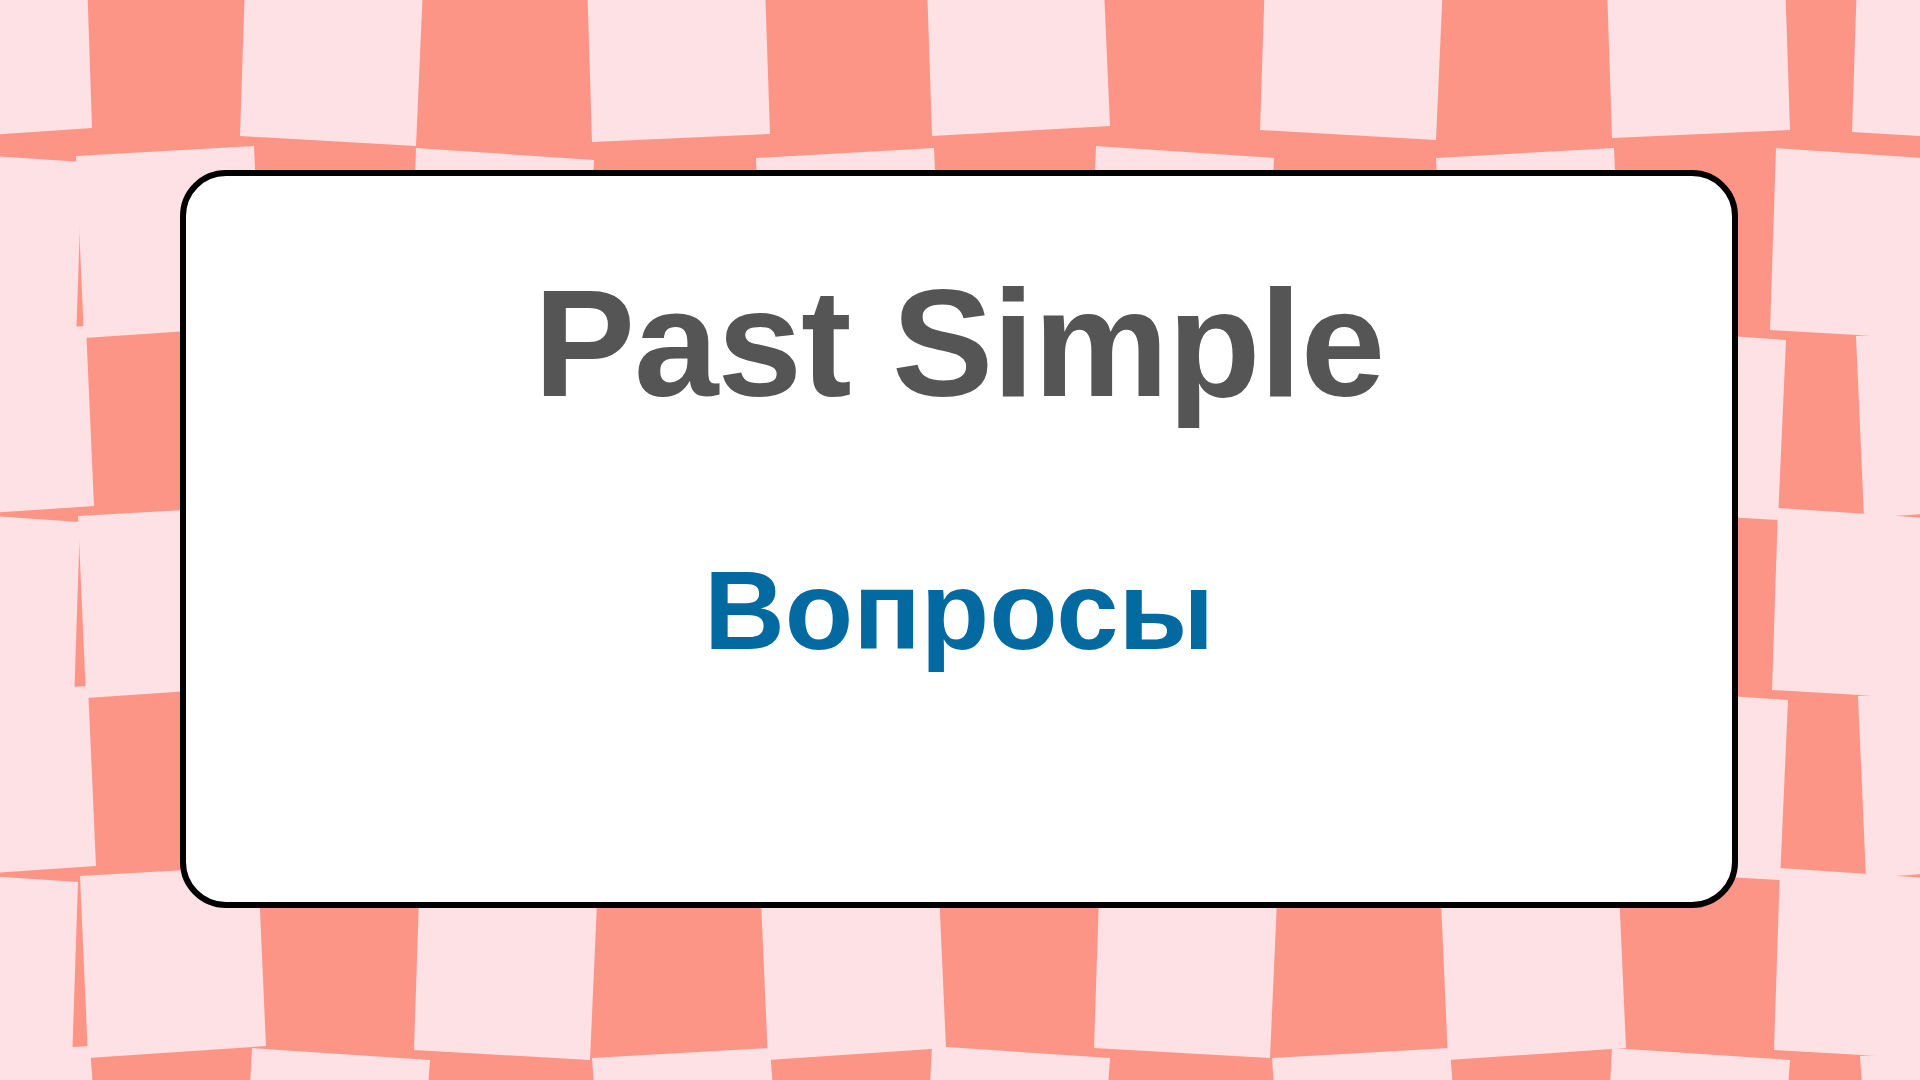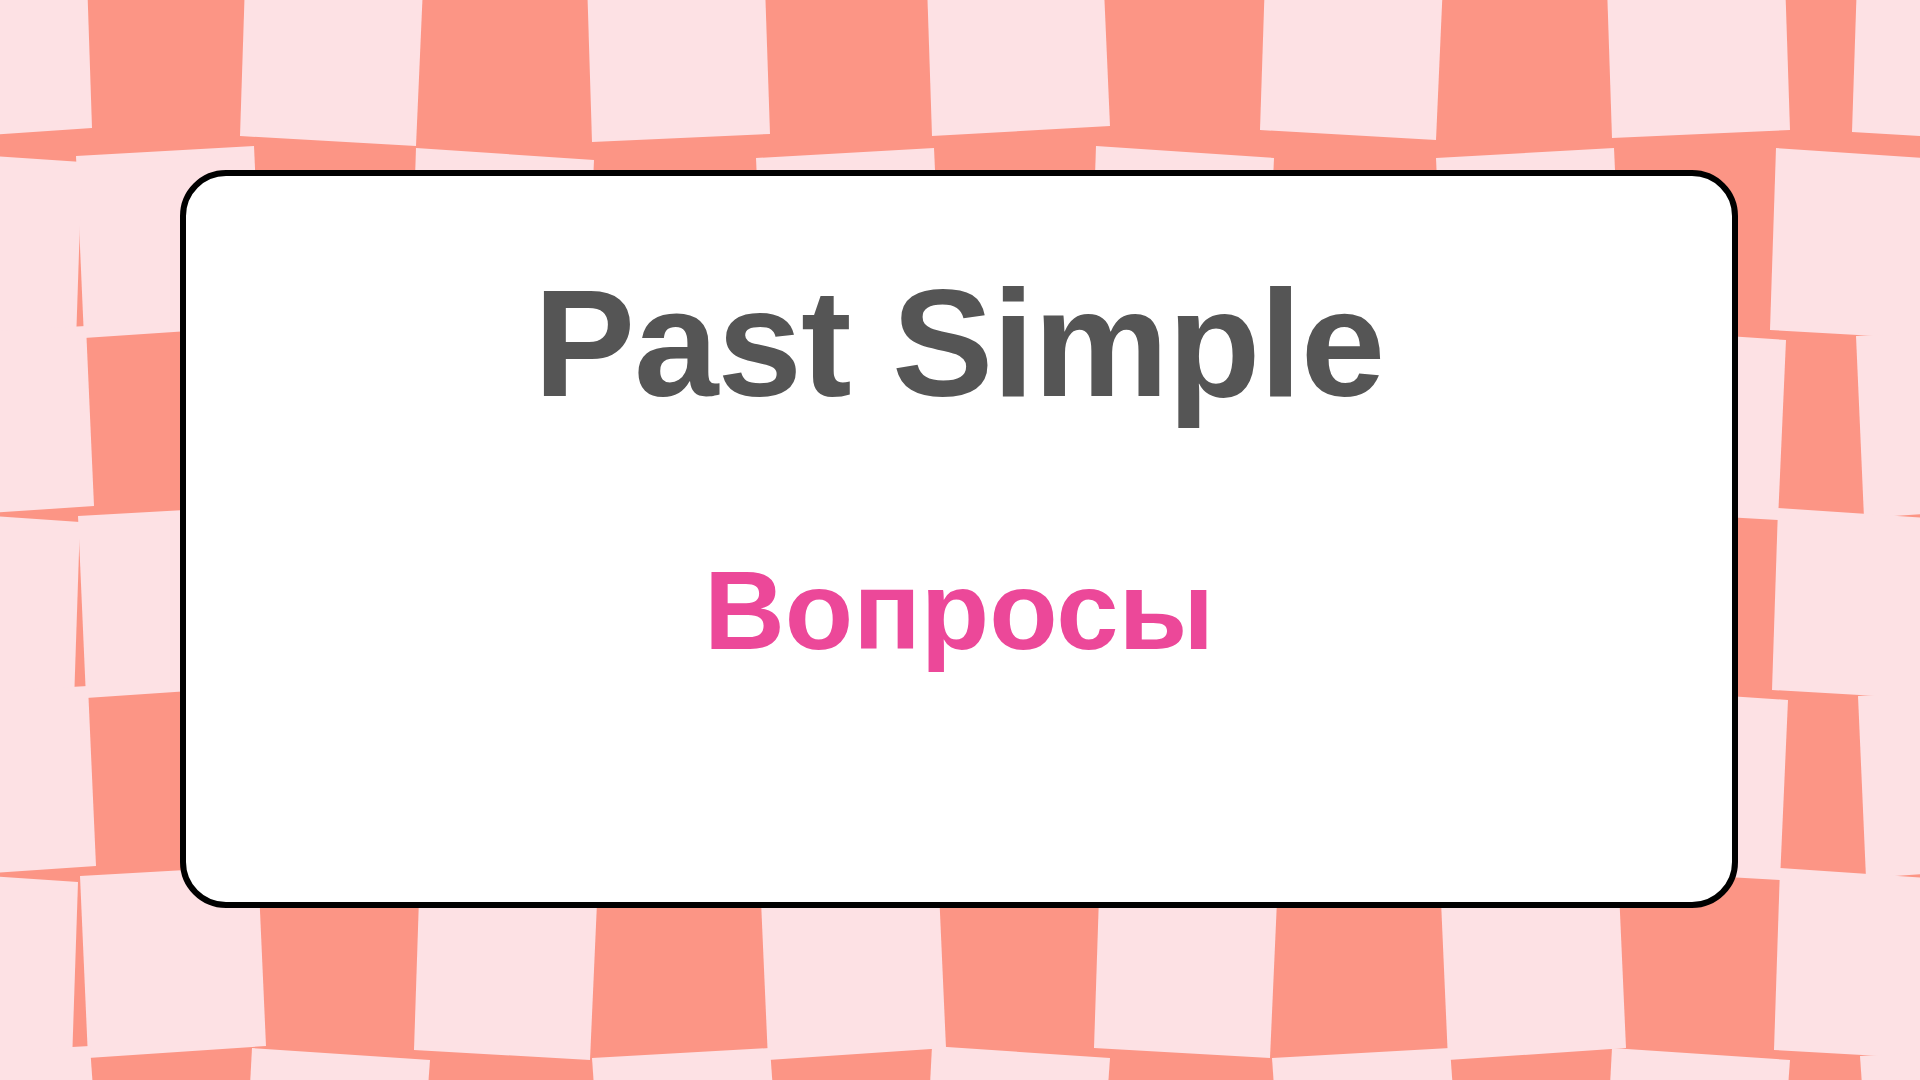--- a/index.html
+++ b/index.html
@@ -58,21 +58,21 @@
     margin: 0;
     text-align: right;
     white-space: nowrap;
   }
 
   #slide-subtitle {
     margin: 12px;
     margin-top: 128px;
     font-size: 112px;
     font-weight: bold;
-    color: #ec4899;
+    color: #0369a1;
     line-height: 1.05;
     white-space: nowrap;
   }
 </style>
 </head>
 <body>
 
 <div id="slide">
 
   <svg id="bg-pattern" viewBox="0 0 1920 1080" preserveAspectRatio="none" aria-hidden="true">

